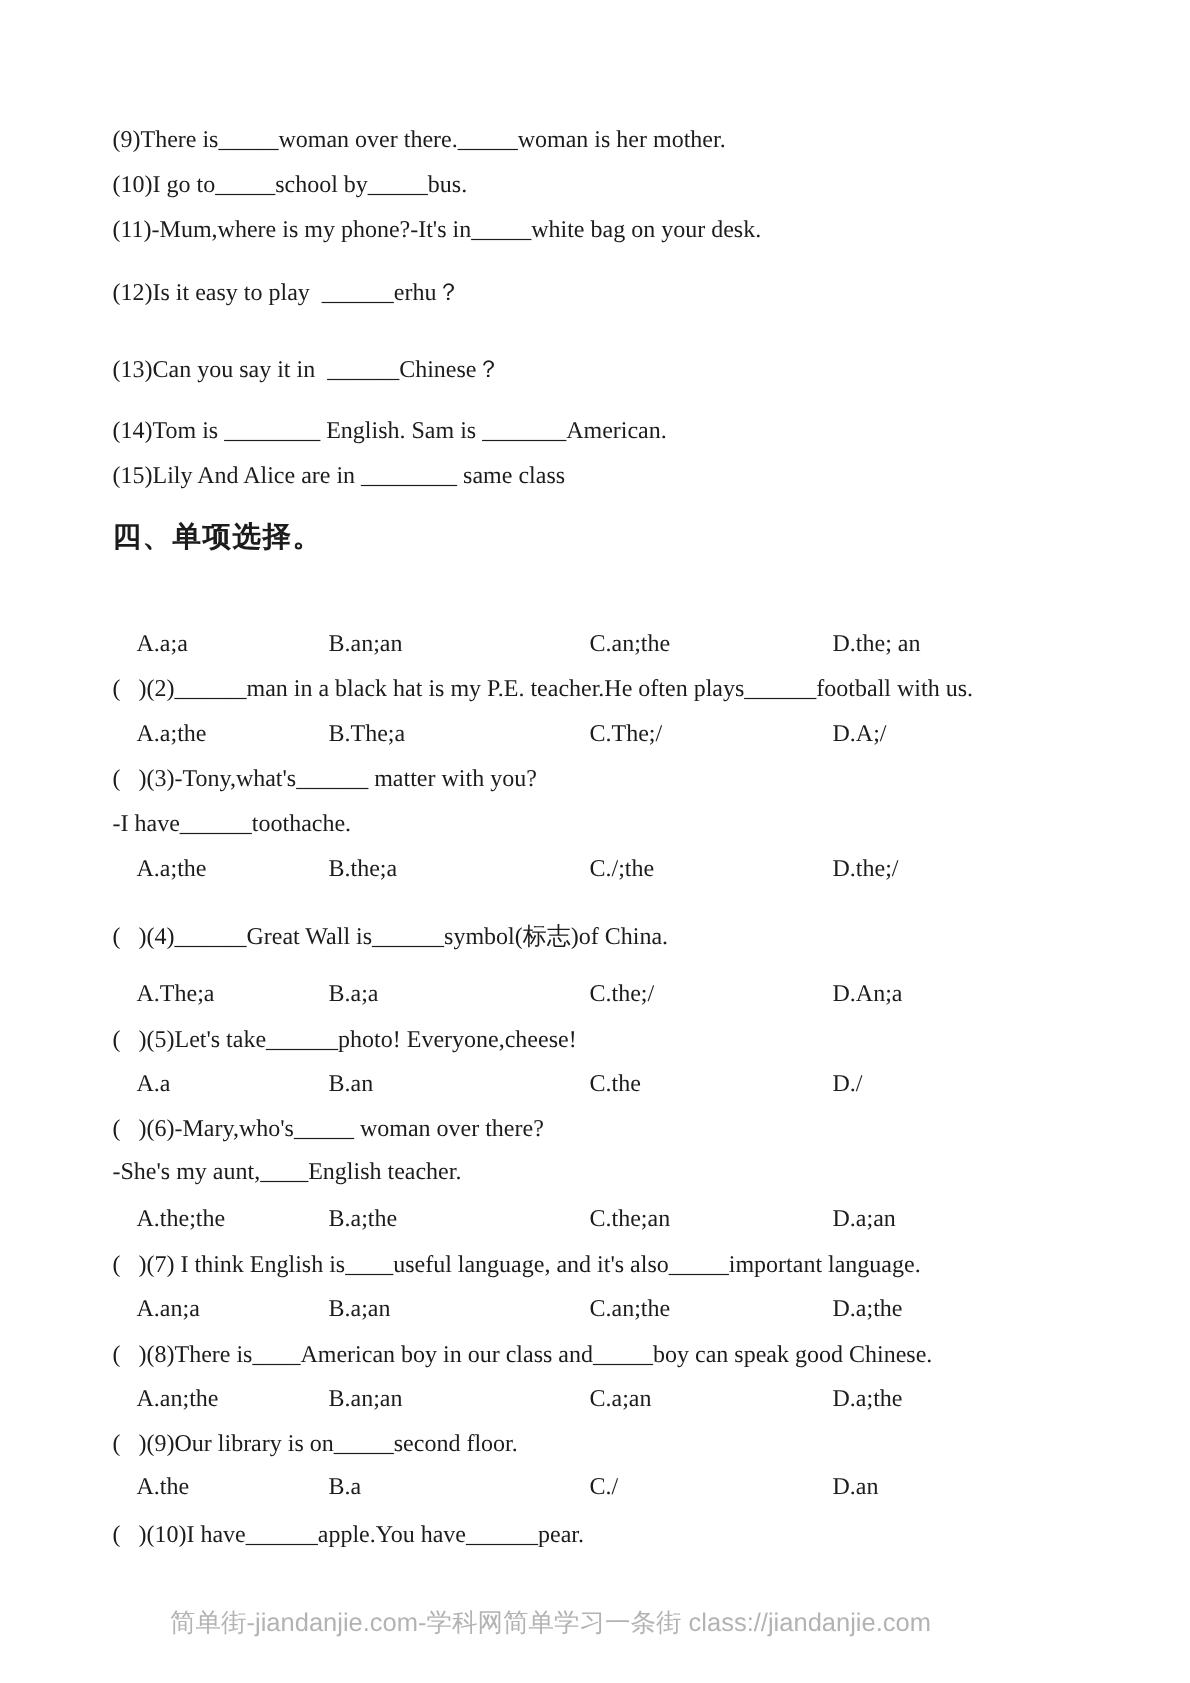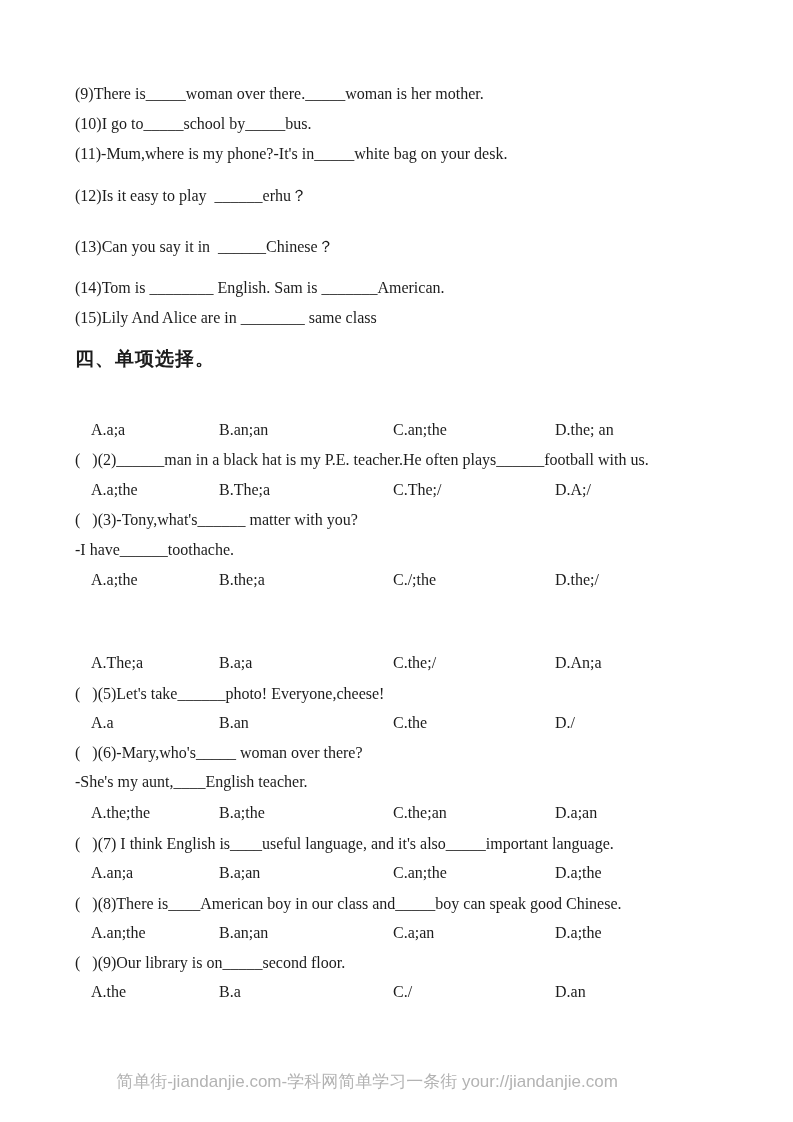--- a/index.html
+++ b/index.html
@@ -82,20 +82,21 @@
 
   <div class="line" style="top:510px">(   )(3)-Tony,what's______ matter with you?</div>
   <div class="line" style="top:540px">-I have______toothache.</div>
   <div class="opts" style="top:570px">
     <span class="opt-a">A.a;the</span>
     <span class="opt-b">B.the;a</span>
     <span class="opt-c">C./;the</span>
     <span class="opt-d">D.the;/</span>
   </div>
 
+  <div class="line" style="top:615px">(   )(4)______Great Wall is______symbol(标志)of China.</div>
   <div class="opts" style="top:653px">
     <span class="opt-a">A.The;a</span>
     <span class="opt-b">B.a;a</span>
     <span class="opt-c">C.the;/</span>
     <span class="opt-d">D.An;a</span>
   </div>
 
   <div class="line" style="top:684px">(   )(5)Let's take______photo! Everyone,cheese!</div>
   <div class="opts" style="top:713px">
     <span class="opt-a">A.a</span>
@@ -130,16 +131,17 @@
   </div>
 
   <div class="line" style="top:953px">(   )(9)Our library is on_____second floor.</div>
   <div class="opts" style="top:982px">
     <span class="opt-a">A.the</span>
     <span class="opt-b">B.a</span>
     <span class="opt-c">C./</span>
     <span class="opt-d">D.an</span>
   </div>
 
+  <div class="line" style="top:1014px">(   )(10)I have______apple.You have______pear.</div>
 
-  <div class="footer">简单街-jiandanjie.com-学科网简单学习一条街 your://jiandanjie.com</div>
+  <div class="footer">简单街-jiandanjie.com-学科网简单学习一条街 class://jiandanjie.com</div>
 
 </div>
 
 </body></html>

